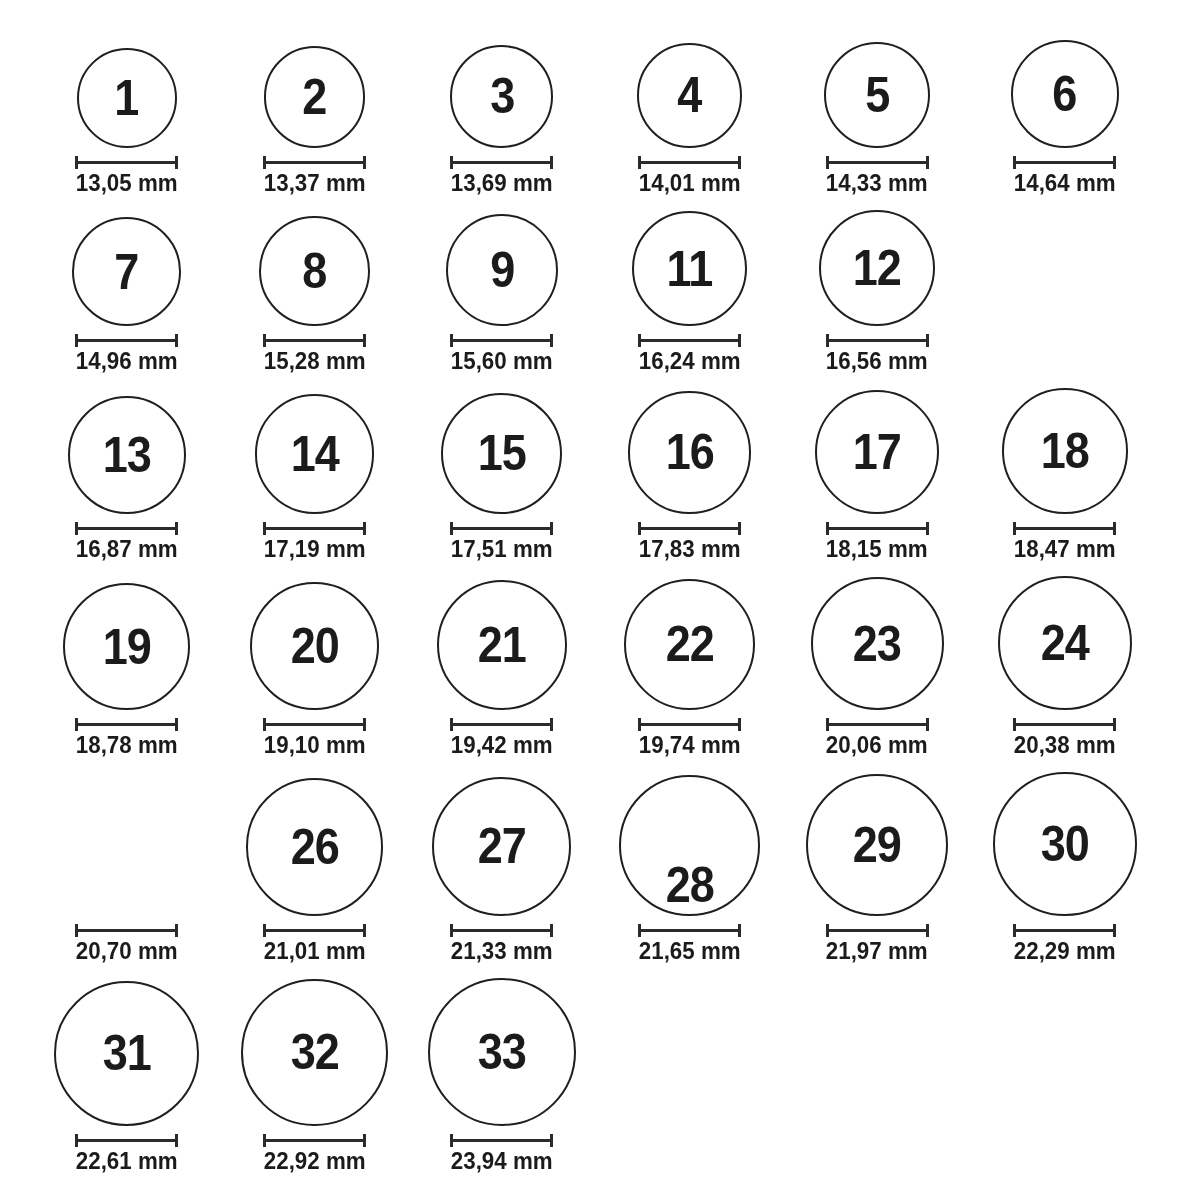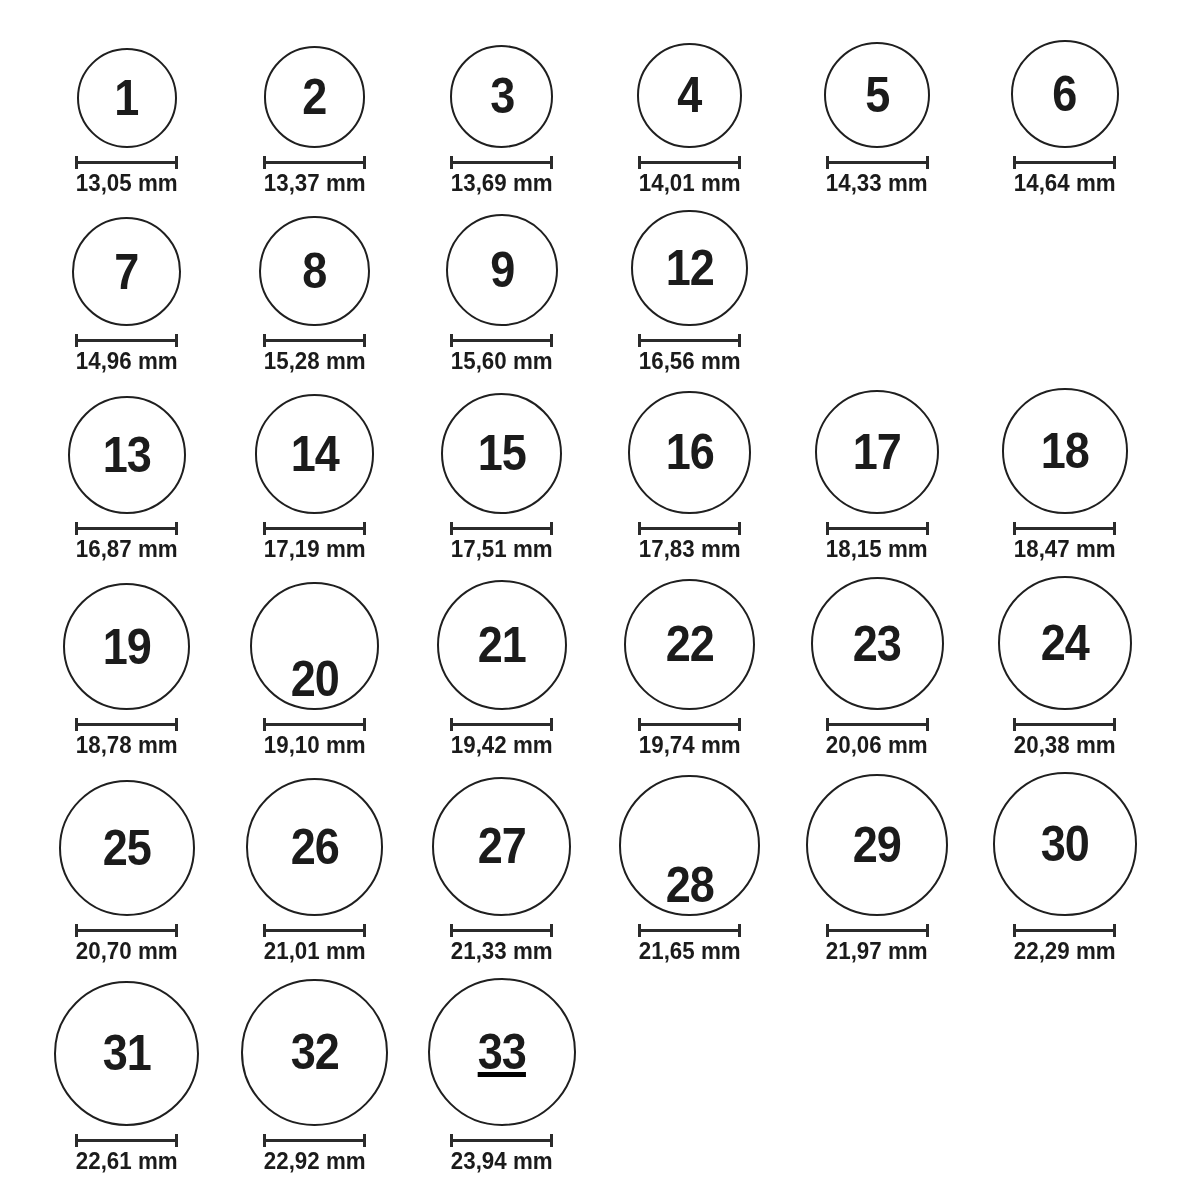--- a/index.html
+++ b/index.html
@@ -168,20 +168,31 @@
           <span class="num">9</span>
         </div>
       <div class="mline">
           <span class="tick left"></span>
           <span class="bar"></span>
           <span class="tick right"></span>
         </div>
       <div class="dlabel">15,60 mm</div>
     </div>
     <div class="cell">
+      <div class="circle" style="width: 115px; height: 115px;">
+          <span class="num">11</span>
+        </div>
+      <div class="mline">
+          <span class="tick left"></span>
+          <span class="bar"></span>
+          <span class="tick right"></span>
+        </div>
+      <div class="dlabel">16,24 mm</div>
+    </div>
+    <div class="cell">
       <div class="circle" style="width: 116.5px; height: 116.5px;">
           <span class="num">12</span>
         </div>
       <div class="mline">
           <span class="tick left"></span>
           <span class="bar"></span>
           <span class="tick right"></span>
         </div>
       <div class="dlabel">16,56 mm</div>
     </div>
@@ -262,21 +273,21 @@
           <span class="num">19</span>
         </div>
       <div class="mline">
           <span class="tick left"></span>
           <span class="bar"></span>
           <span class="tick right"></span>
         </div>
       <div class="dlabel">18,78 mm</div>
     </div>
     <div class="cell">
-      <div class="circle" style="width: 128.5px; height: 128.5px; align-items: flex-end;">
+      <div class="circle" style="width: 128.5px; height: 128.5px;">
           <span class="num">20</span>
         </div>
       <div class="mline">
           <span class="tick left"></span>
           <span class="bar"></span>
           <span class="tick right"></span>
         </div>
       <div class="dlabel">19,10 mm</div>
     </div>
     <div class="cell">
@@ -320,23 +331,20 @@
           <span class="tick left"></span>
           <span class="bar"></span>
           <span class="tick right"></span>
         </div>
       <div class="dlabel">20,38 mm</div>
     </div>
   </div>
 
   <div class="row">
     <div class="cell">
-      <div class="circle" style="width: 136px; height: 136px;">
-          <span class="num">25</span>
-        </div>
       <div class="mline">
           <span class="tick left"></span>
           <span class="bar"></span>
           <span class="tick right"></span>
         </div>
       <div class="dlabel">20,70 mm</div>
     </div>
     <div class="cell">
       <div class="circle" style="width: 137.5px; height: 137.5px; justify-content: center;">
           <span class="num">26</span>
@@ -411,21 +419,21 @@
           <span class="num">32</span>
         </div>
       <div class="mline">
           <span class="tick left"></span>
           <span class="bar"></span>
           <span class="tick right"></span>
         </div>
       <div class="dlabel">22,92 mm</div>
     </div>
     <div class="cell">
-      <div class="circle" style="width: 148px; height: 148px; text-decoration: underline;">
+      <div class="circle" style="width: 148px; height: 148px;">
           <span class="num">33</span>
         </div>
       <div class="mline">
           <span class="tick left"></span>
           <span class="bar"></span>
           <span class="tick right"></span>
         </div>
       <div class="dlabel">23,94 mm</div>
     </div>
   </div>

